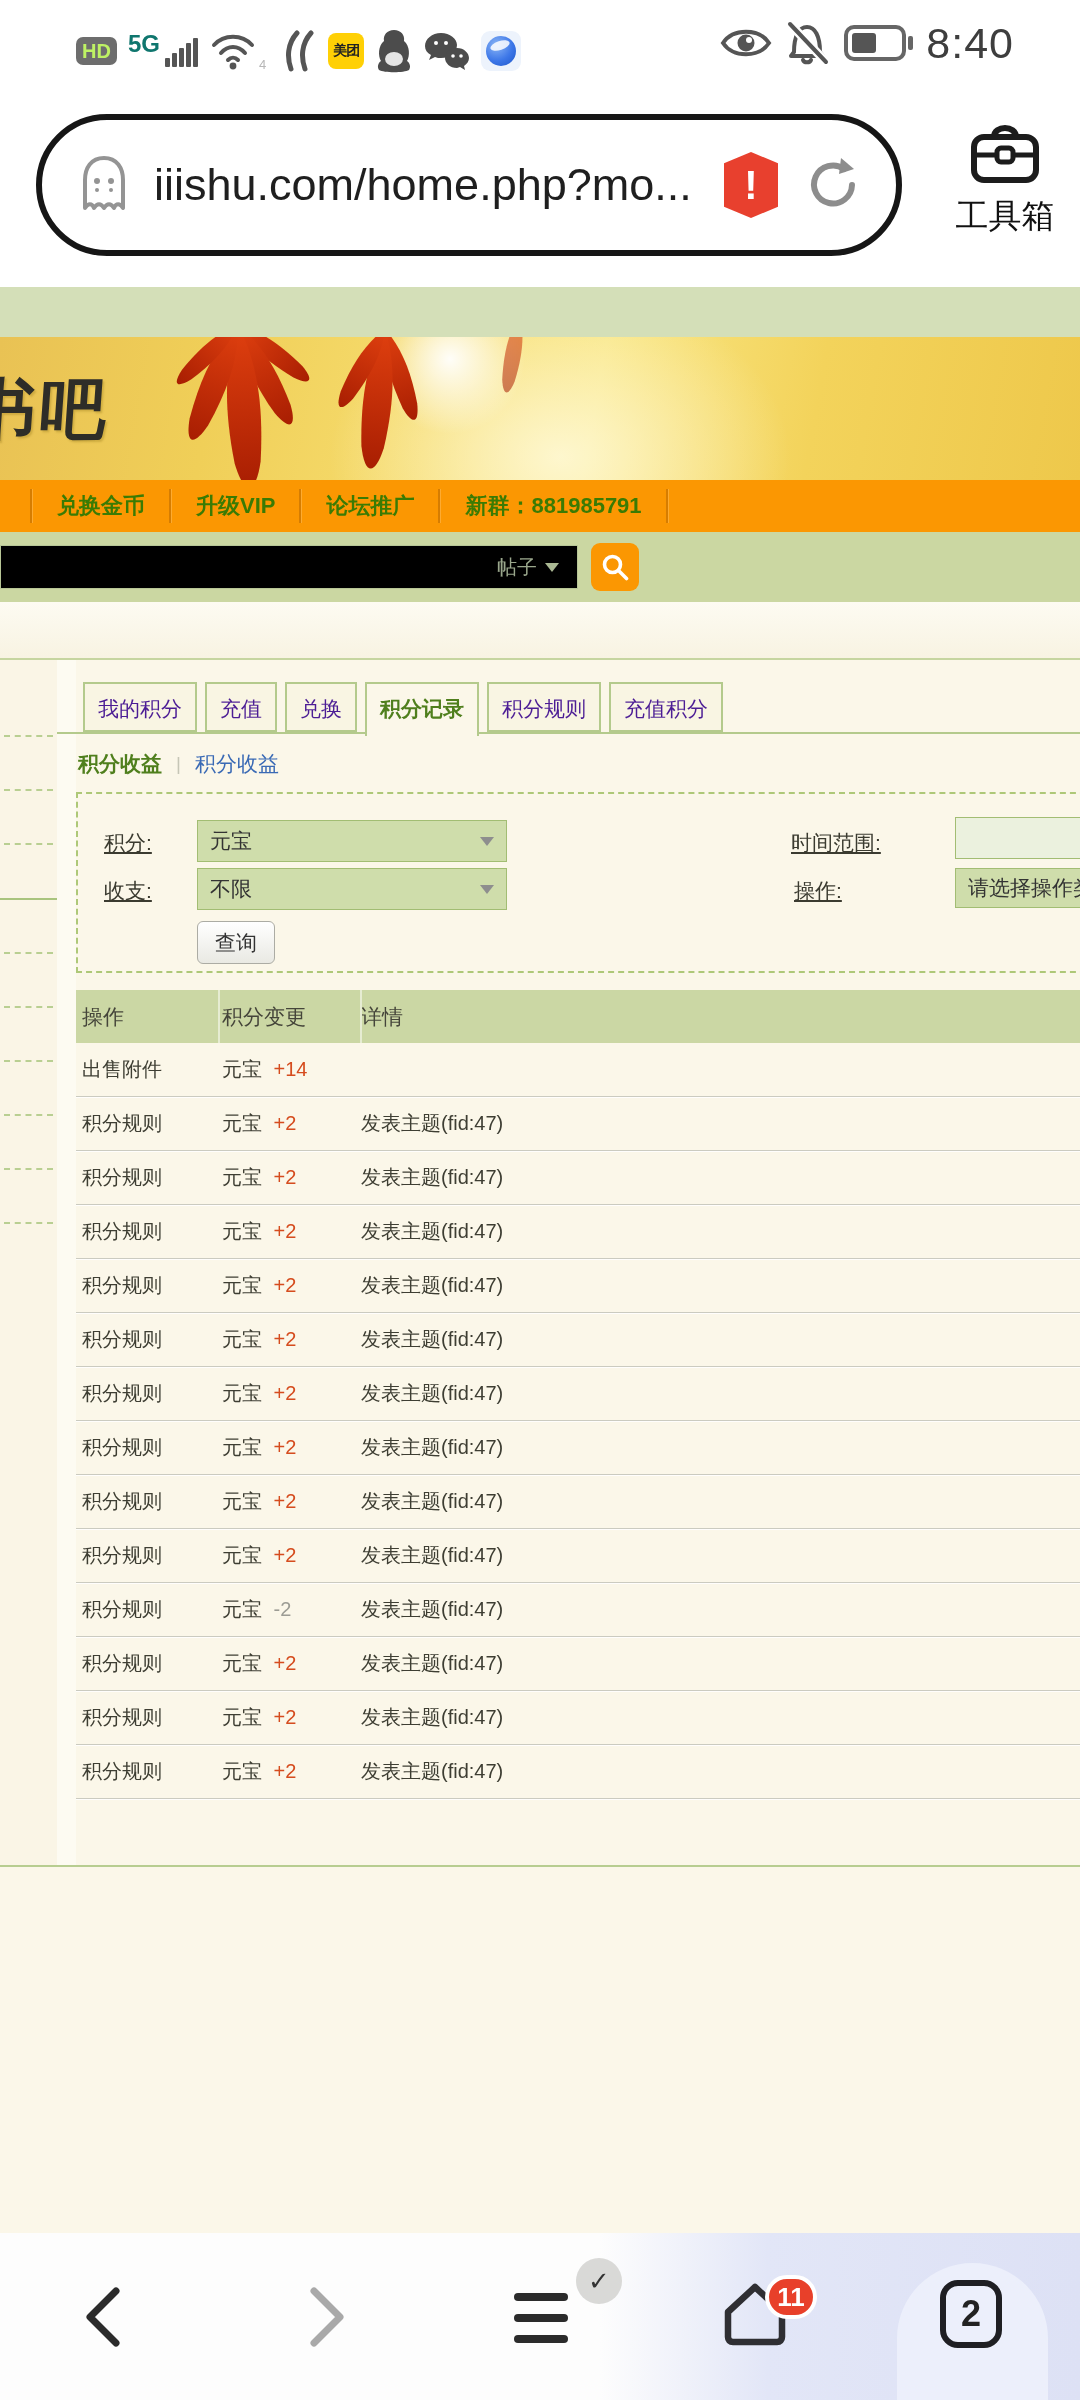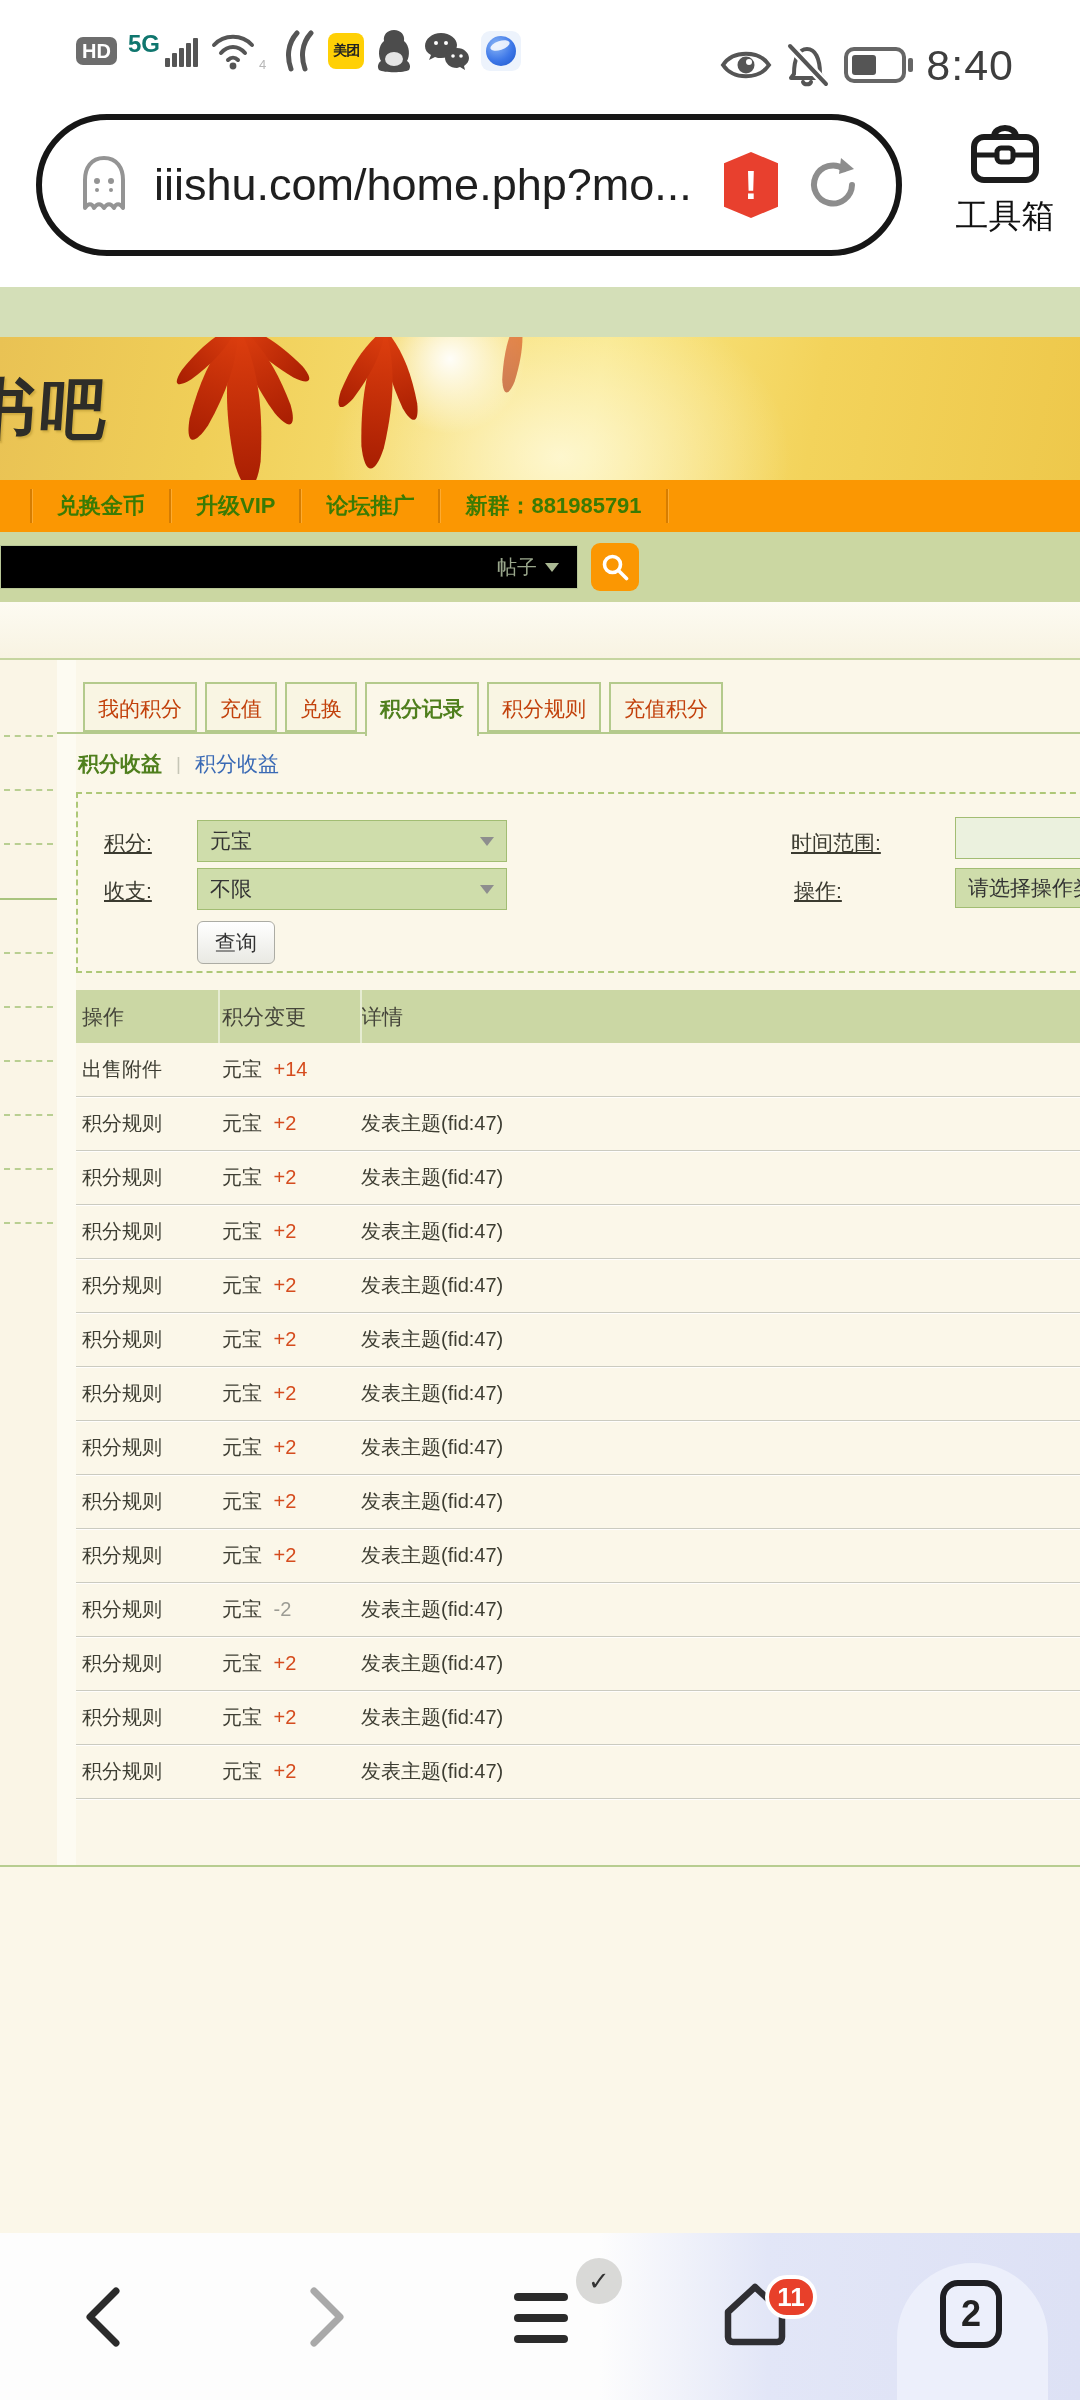--- a/index.html
+++ b/index.html
@@ -3,22 +3,22 @@
 <meta charset="utf-8">
 <style>
   html,body{margin:0;padding:0;}
   body{width:1080px;height:2400px;font-family:"Liberation Sans","DejaVu Sans",sans-serif;background:#fff;}
   .page{position:relative;width:1080px;height:2400px;overflow:hidden;background:#fff;}
   .abs{position:absolute;}
 
   
   .status-bar{left:0;top:0;width:1080px;height:100px;background:#fff;}
   .sb-left{position:absolute;left:76px;top:28px;display:flex;align-items:center;gap:11px;height:46px;}
-  .sb-right{position:absolute;right:66px;top:40px;display:flex;align-items:center;gap:12px;height:50px;}
-  .hd-badge{background:#6d6d6d;color:#ffffff;font-weight:bold;font-size:20px;border-radius:7px;padding:4px 6px;line-height:1;}
+  .sb-right{position:absolute;right:66px;top:18px;display:flex;align-items:center;gap:12px;height:50px;}
+  .hd-badge{background:#6d6d6d;color:#bef264;font-weight:bold;font-size:20px;border-radius:7px;padding:4px 6px;line-height:1;}
   .net5g{font-size:24px;font-weight:bold;color:#0f766e;margin-right:-6px;align-self:flex-start;margin-top:2px;}
   .mt-badge{width:36px;height:36px;background:#ffd005;border-radius:8px;display:flex;align-items:center;justify-content:center;font-size:14px;font-weight:bold;color:#222;letter-spacing:-1px;}
   .browser-badge{width:40px;height:40px;background:#edf3fc;border-radius:9px;display:flex;align-items:center;justify-content:center;}
   .browser-orb{width:30px;height:30px;border-radius:50%;background:radial-gradient(circle at 35% 30%, #8ab5f5 0%, #3d77e8 55%, #1d55c8 100%);position:relative;}
   .browser-orb::after{content:"";position:absolute;left:4px;top:5px;width:20px;height:9px;border-radius:50%;background:rgba(255,255,255,.85);transform:rotate(-18deg);}
   .time{font-size:43px;color:#3e3e3e;letter-spacing:1px;}
   .wifi-sub{font-size:13px;color:#b7b7b7;margin-left:-8px;align-self:flex-end;margin-bottom:2px;}
 
   
   .browser-bar{left:0;top:100px;width:1080px;height:187px;background:#fff;}
@@ -53,21 +53,21 @@
   .transition-band{left:0;top:602px;width:1080px;height:56px;background:linear-gradient(#fdfbf2,#f8f3e2);}
 
   
   .content{left:0;top:658px;width:1080px;height:1575px;background:#fbf7e9;border-top:2px solid #c6d5a0;box-sizing:border-box;}
   .sidebar-strip{position:absolute;left:0;top:0;width:57px;height:1207px;background:#faf5e6;}
   .gap-col{position:absolute;left:57px;top:0;width:19px;height:1207px;background:#fdfbf2;}
   .sdash{position:absolute;left:4px;width:49px;border-top:2px dashed #b9cf92;}
   .ssolid{position:absolute;left:0;width:57px;border-top:2px solid #a9c47e;}
 
   .tabs-row{position:absolute;left:83px;top:22px;display:flex;gap:8px;z-index:2;}
-  .tab{height:50px;line-height:50px;padding:0 13px;background:#f9f5e3;border:2px solid #b4ca8c;box-sizing:border-box;font-size:21px;color:#c2410c;white-space:nowrap;}
+  .tab{height:50px;line-height:50px;padding:0 13px;background:#f9f5e3;border:2px solid #b4ca8c;box-sizing:border-box;font-size:21px;color:#4c1d95;white-space:nowrap;}
   .tab.active{height:54px;background:#fbf7e9;border-bottom:none;font-weight:bold;color:#4f7f1d;}
   .tabs-underline{position:absolute;left:57px;top:72px;width:1023px;height:2px;background:#b4ca8c;z-index:1;}
 
   .subnav{position:absolute;left:78px;top:90px;display:flex;align-items:center;gap:14px;font-size:21px;}
   .subnav-active{font-weight:bold;color:#4f7f1d;}
   .subnav-sep{color:#c6c6b6;font-size:19px;}
   .subnav-link{color:#3a6ab5;}
 
   .filter-box{position:absolute;left:76px;top:132px;width:1020px;height:181px;border:2px dashed #aec878;box-sizing:border-box;}
   .f-label{position:absolute;font-size:21px;color:#3b3b30;line-height:42px;height:42px;text-decoration:underline;}

